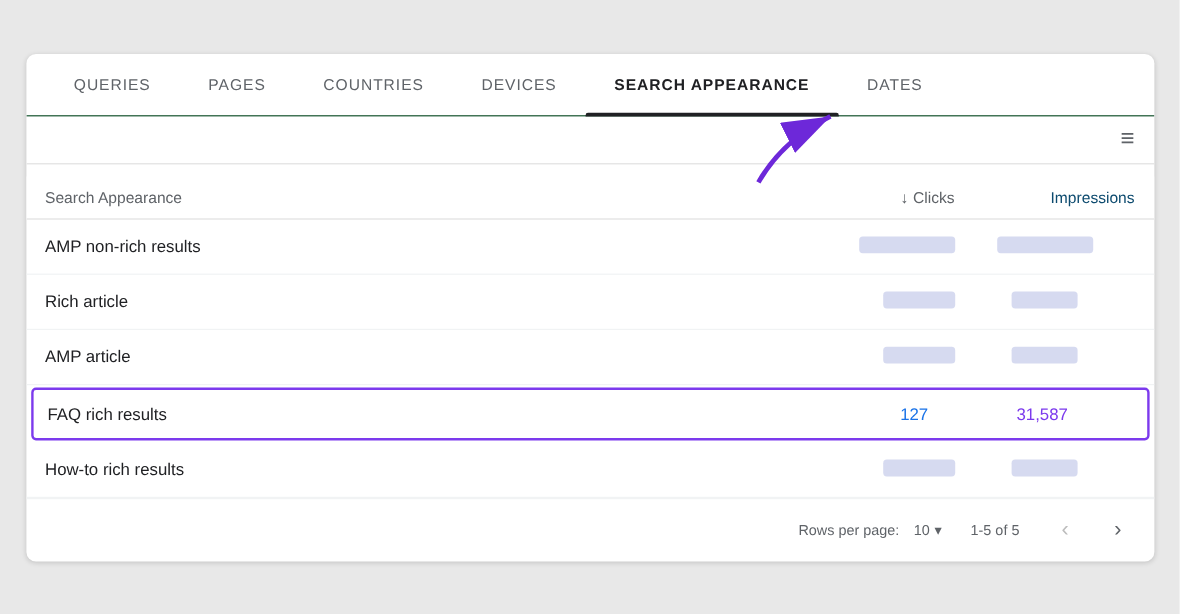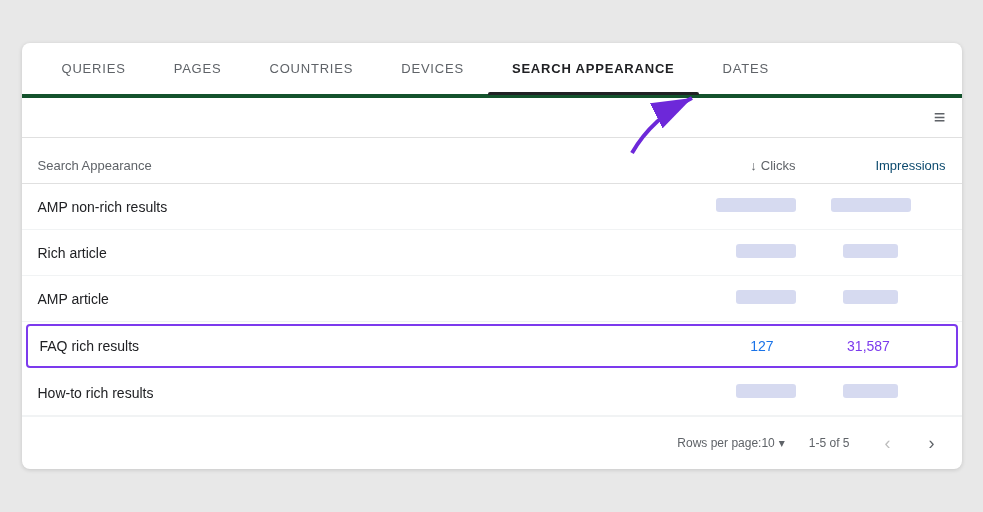--- a/index.html
+++ b/index.html
@@ -15,21 +15,21 @@
     .card {
       background: #fff;
       border-radius: 8px;
       box-shadow: 0 1px 4px rgba(0,0,0,0.15);
       width: 940px;
       overflow: hidden;
     }
     
     .tabs {
       display: flex;
-      border-bottom: 4px solid #14532d;
+      border-bottom: 1px solid #14532d;
       position: relative;
       padding: 0 16px;
     }
     .tab {
       padding: 18px 24px;
       font-size: 13px;
       font-weight: 500;
       color: #5f6368;
       letter-spacing: 0.8px;
       text-transform: uppercase;
@@ -156,21 +156,21 @@
       justify-content: flex-end;
       padding: 12px 16px;
       gap: 24px;
       font-size: 12px;
       color: #5f6368;
       border-top: 1px solid #f1f3f4;
     }
     .footer-rows-per-page {
       display: flex;
       align-items: center;
-      gap: 0;
+      gap: 12px;
     }
     .footer-select {
       display: flex;
       align-items: center;
       gap: 4px;
       cursor: pointer;
     }
     .footer-nav {
       display: flex;
       align-items: center;

